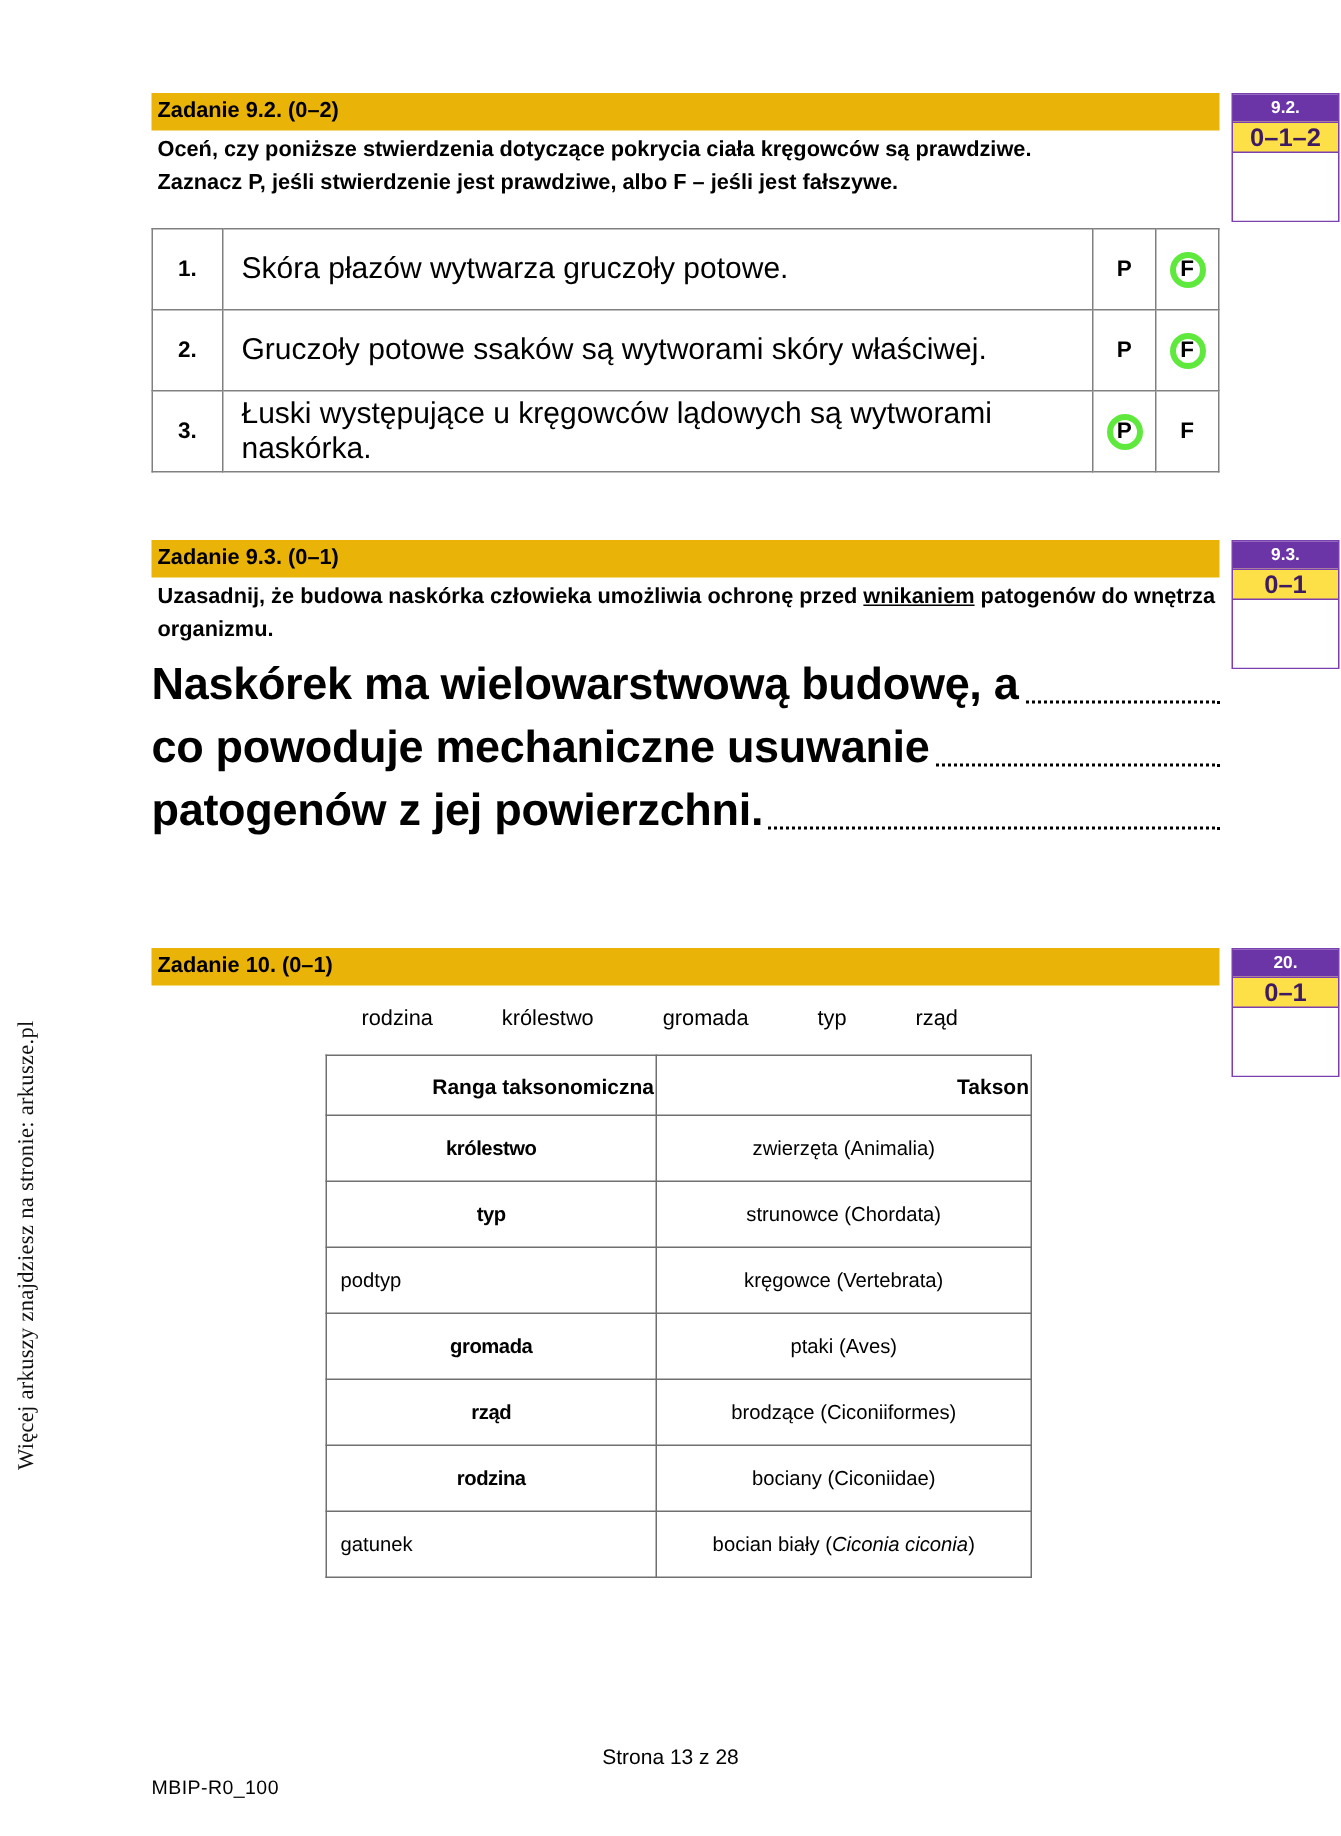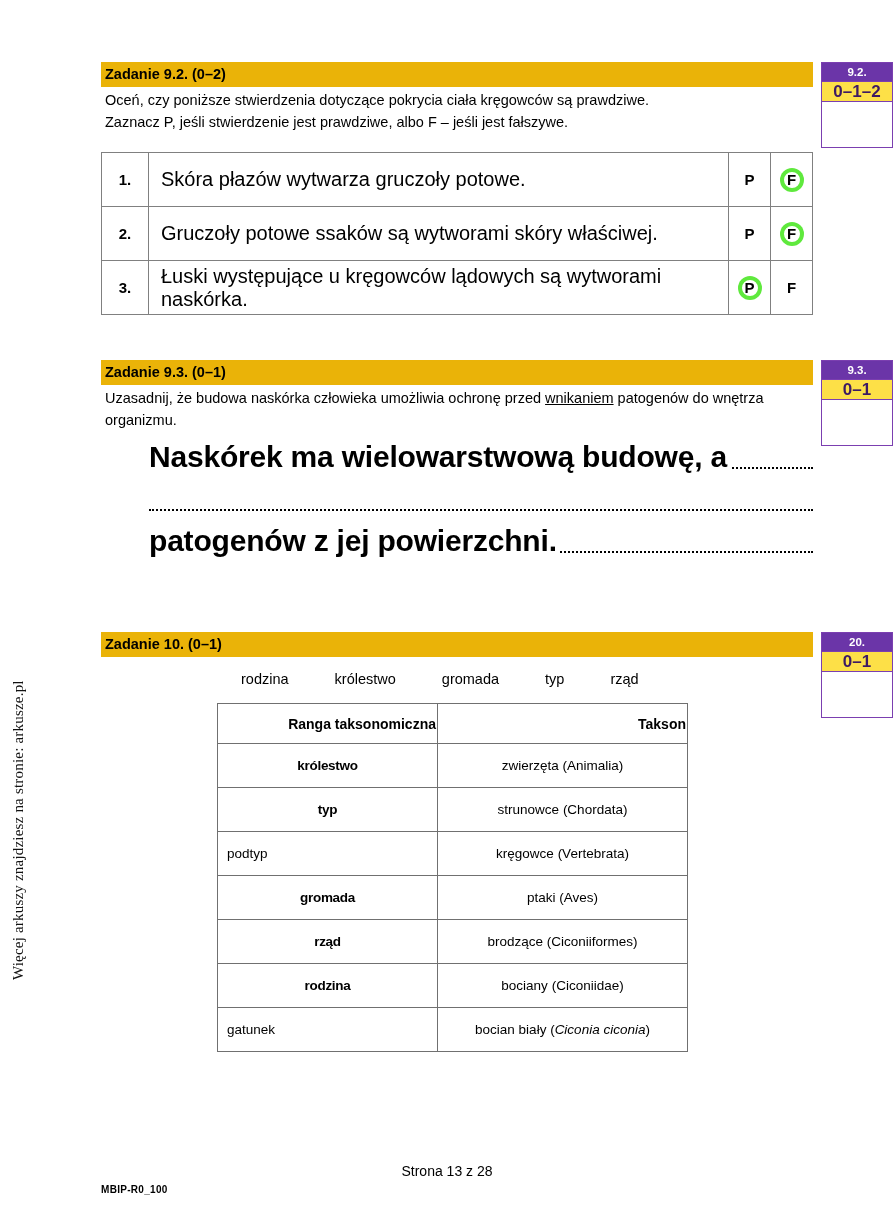--- a/index.html
+++ b/index.html
@@ -45,21 +45,21 @@
   
   .task-banner {
     background: #eab308;
     font-weight: bold;
     font-size: 14.5px;
     line-height: 21px;
     padding: 2px 0 2px 4px;
     box-sizing: border-box;
   }
   .task-intro {
-    font-weight: normal;
+    font-weight: bold;
     font-size: 14.5px;
     line-height: 21.5px;
     padding-left: 4px;
     padding-top: 3px;
   }
   .task-intro .u { text-decoration: underline; margin-top: 31px; }
   .task-intro .it { font-style: italic; }
 
   
   .score-box {
@@ -128,21 +128,20 @@
     border-radius: 50%;
     box-shadow: 0 0 0 4px #5fe93d inset;
     position: relative;
   }
   .mark span { position: relative; }
 
   
   .answer-area {
     position: relative;
     margin-top: 4px;
-    margin-left: 48px;
   }
   .ans-line {
     position: relative;
     height: 42px;
   }
   .ans-dots {
     position: absolute;
     left: 0;
     right: 0;
     bottom: 8px;
@@ -215,22 +214,22 @@
     left: 0;
     top: 1163px;
     width: 894px;
     text-align: center;
     font-size: 14px;
   }
   .footer-code {
     position: absolute;
     left: 101px;
     top: 1184px;
-    font-size: 10px;
-    font-weight: bold;
+    font-size: 13px;
+    font-weight: normal;
     letter-spacing: .3px;
   }
 </style>
 </head>
 <body>
 
 <div class="side-note">Więcej arkuszy znajdziesz na stronie: arkusze.pl</div>
 
 <div class="page">
 
@@ -271,20 +270,21 @@
       <span>Uzasadnij, że budowa naskórka człowieka umożliwia ochronę przed </span><span class="u">wnikaniem</span><span> patogenów do wnętrza organizmu.</span>
     </div>
 
     <div class="answer-area">
       <div class="ans-line">
         <div class="ans-dots"></div>
         <div class="ans-text">Naskórek ma wielowarstwową budowę, a</div>
       </div>
       <div class="ans-line">
         <div class="ans-dots"></div>
+        <div class="ans-text">co powoduje mechaniczne usuwanie</div>
       </div>
       <div class="ans-line">
         <div class="ans-dots"></div>
         <div class="ans-text">patogenów z jej powierzchni.</div>
       </div>
     </div>
   </div>
 
   <div style="position:absolute; left:0; top:632px; width:712px;">
     <div class="task-banner">Zadanie 10. (0–1)</div>

